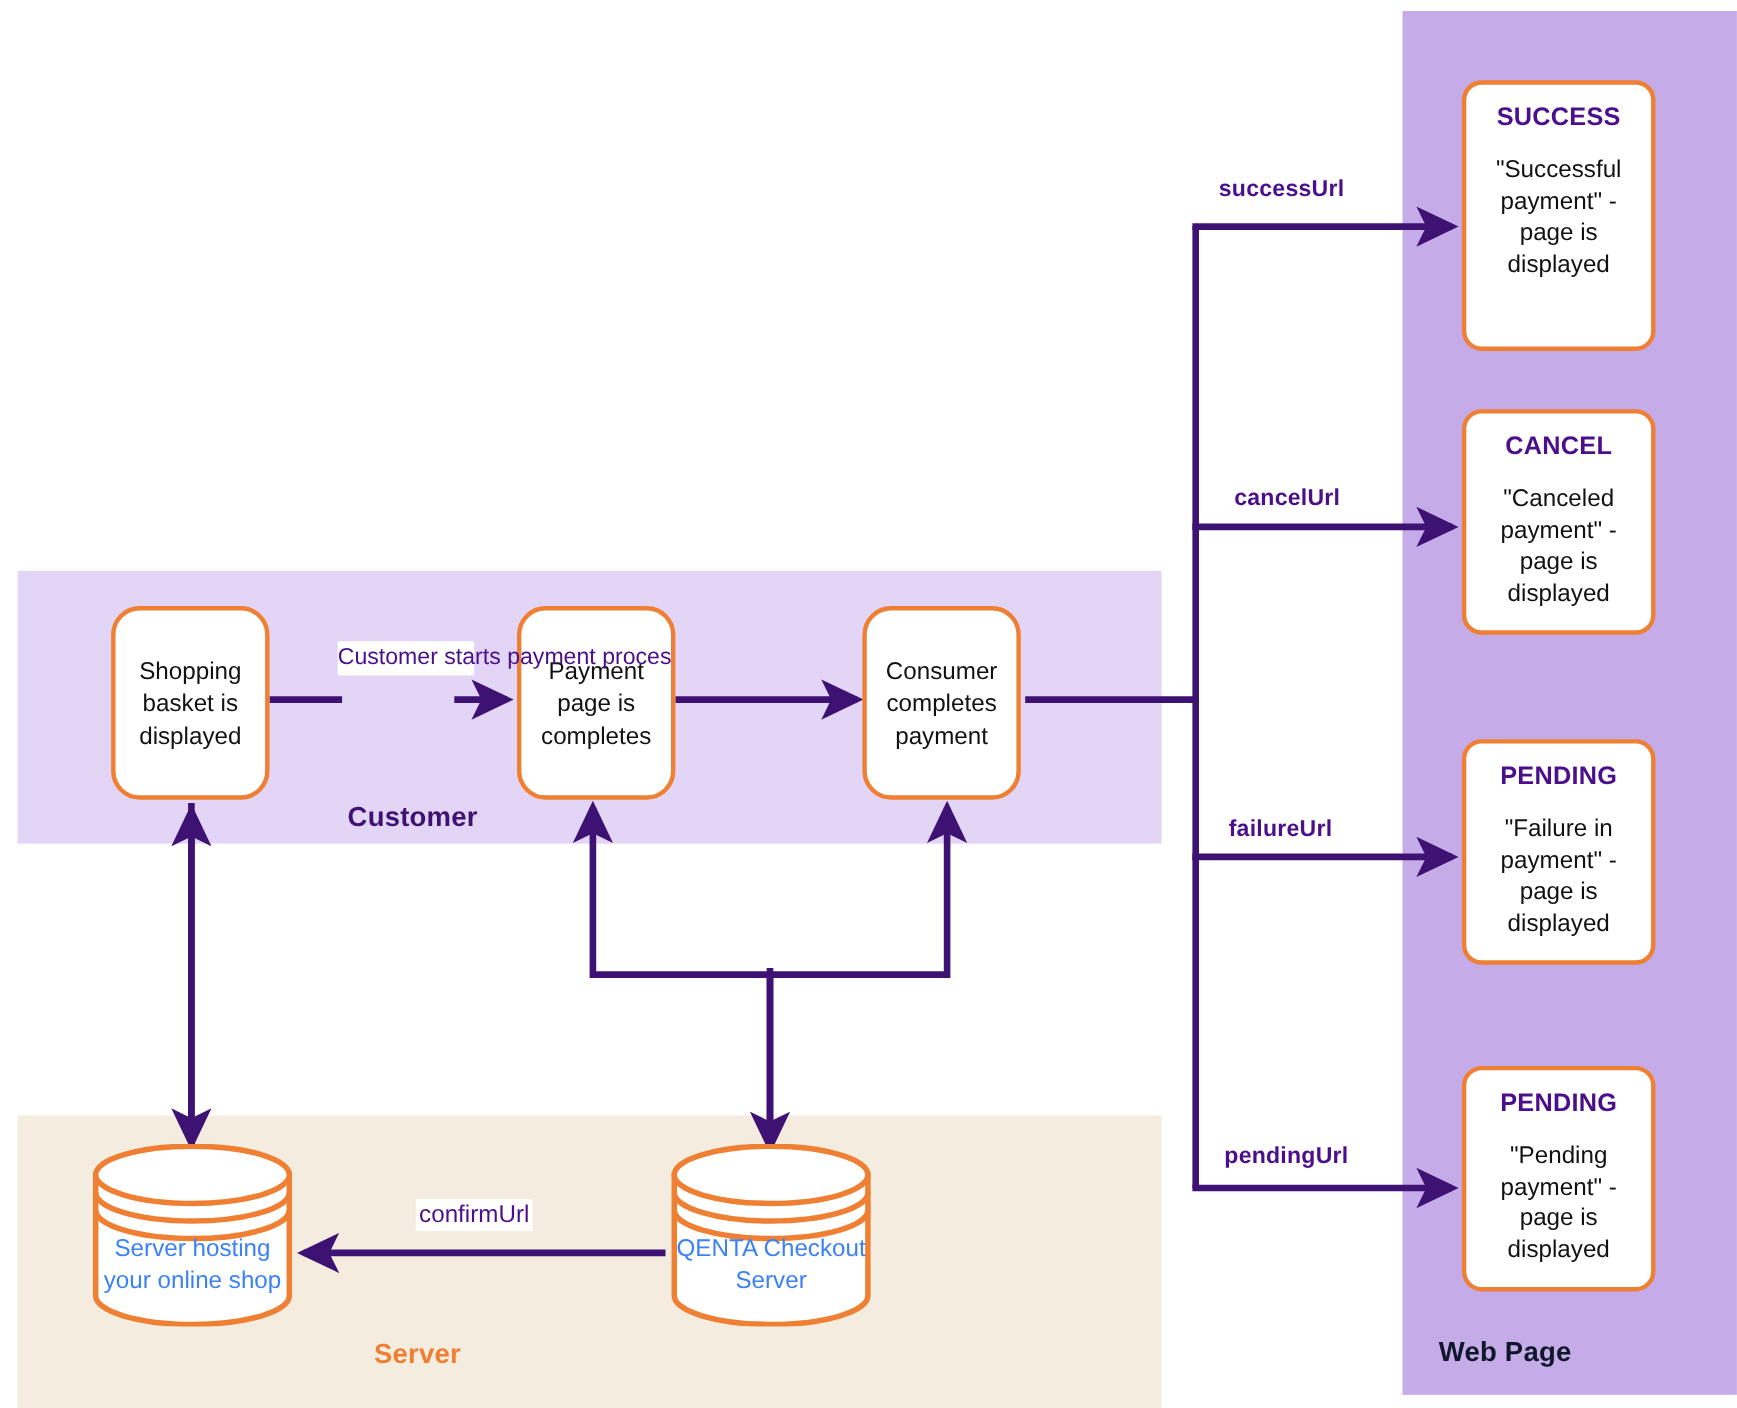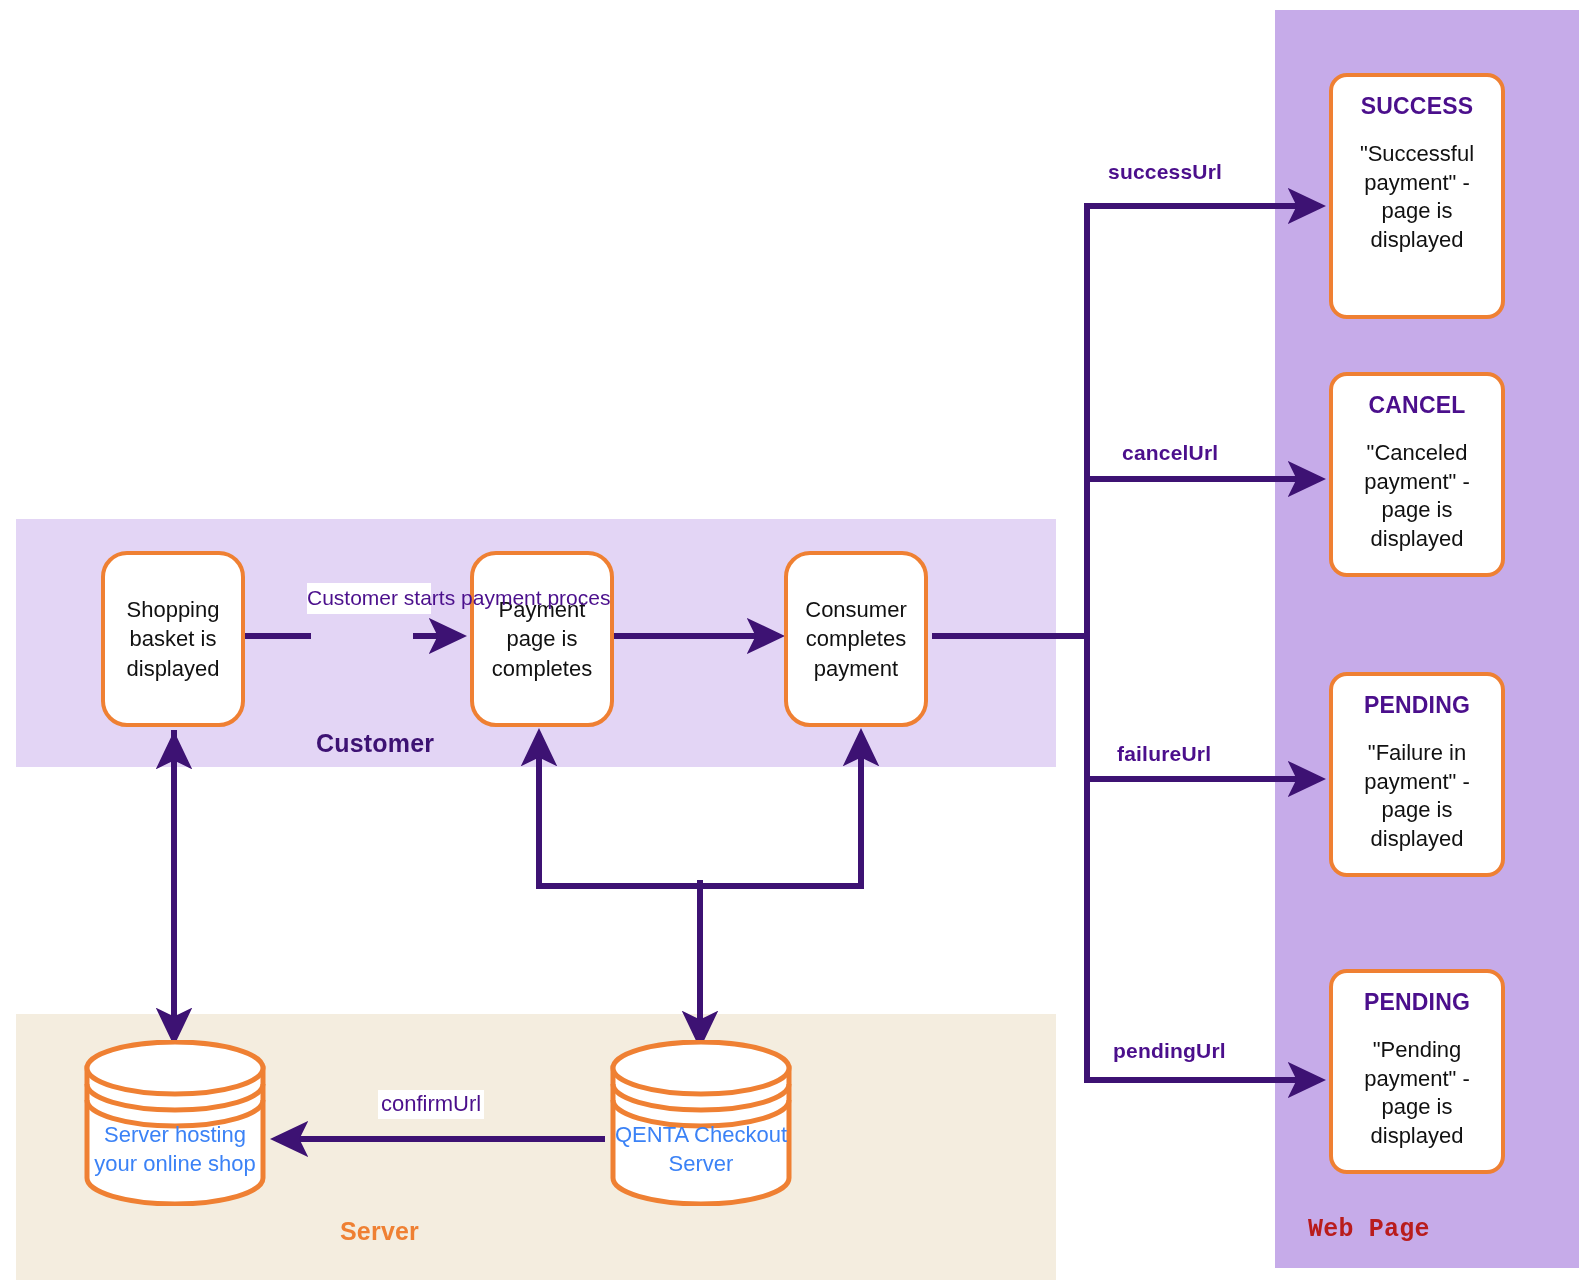--- a/index.html
+++ b/index.html
@@ -59,22 +59,21 @@
     color: #3d1273;
   }
   .band-label-server {
     left: 340px;
     top: 1217px;
     color: #ef8033;
   }
   .band-label-webpage {
     left: 1308px;
     top: 1215px;
-    color: #b91c1c;
-    font-family: Liberation Mono, monospace;
+    color: #0f172a;
   }
 
   
   .node {
     position: absolute;
     box-sizing: border-box;
     background: #ffffff;
     border: 4px solid #ef8033;
     border-radius: 26px;
     display: flex;

